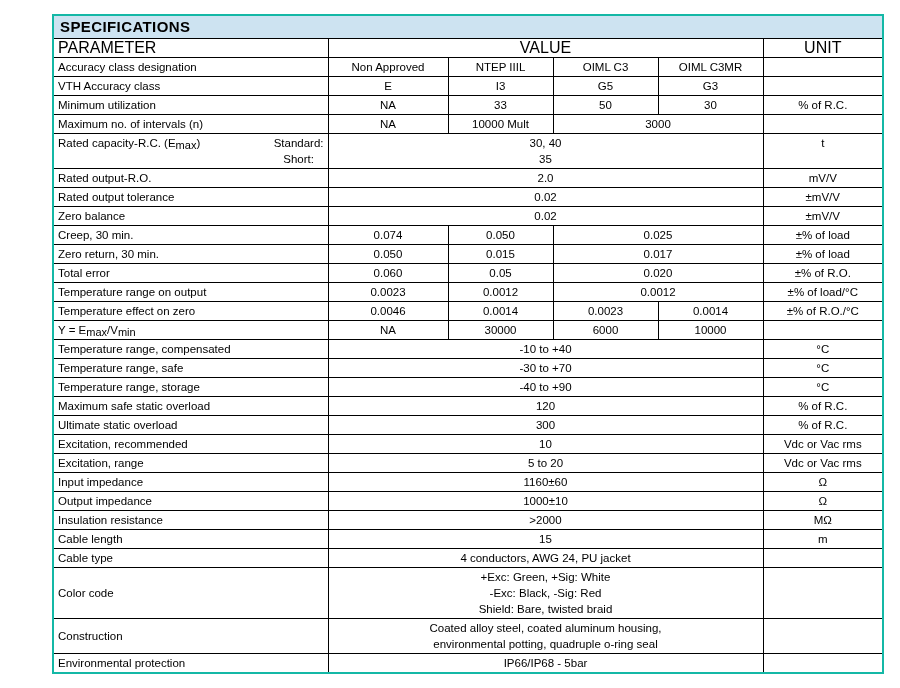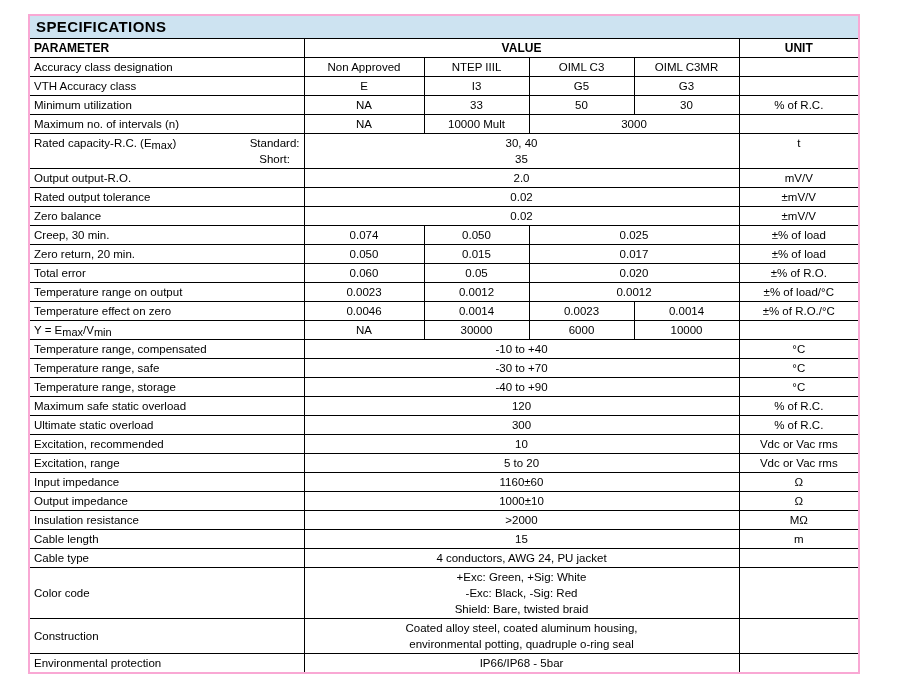--- a/index.html
+++ b/index.html
@@ -12,42 +12,43 @@
     font-family: "Liberation Sans", sans-serif;
     color: #000;
   }
   .wrap {
     padding: 14px 0 0 28px;
   }
   table {
     border-collapse: collapse;
     table-layout: fixed;
     width: 830px;
-    border: 2px solid #f9a8d4;
+    border: 2px solid #14b8a6;
+    margin-left: 24px;
   }
   td {
     border: 1px solid #000;
     font-size: 11.5px;
     line-height: 16px;
     height: 15px;
     padding: 1px 4px;
     overflow: hidden;
     white-space: nowrap;
   }
   tr.banner td {
     background: #cde3f1;
     font-weight: bold;
     font-size: 15px;
     letter-spacing: 0.4px;
     height: 20px;
     padding-left: 6px;
   }
   tr.head td {
-    font-weight: bold;
-    font-size: 12px;
+    font-weight: normal;
+    font-size: 16px;
   }
   td.param { text-align: left; }
   td.val   { text-align: center; }
   td.unit  { text-align: center; }
   td.unit.top { vertical-align: top; }
   .param-row {
     display: flex;
     justify-content: space-between;
     align-items: flex-start;
   }
@@ -119,21 +120,21 @@
           <td class="param">
             <div class="param-row">
               <span><span>Rated capacity-R.C. (E</span><sub>max</sub><span>)</span></span>
               <span class="param-right">Standard:<br>Short:</span>
             </div>
           </td>
           <td class="val" colspan="4">30, 40<br>35</td>
           <td class="unit top">t</td>
         </tr>
         <tr>
-          <td class="param">Output output-R.O.</td>
+          <td class="param">Rated output-R.O.</td>
           <td class="val" colspan="4">2.0</td>
           <td class="unit">mV/V</td>
         </tr>
         <tr>
           <td class="param">Rated output tolerance</td>
           <td class="val" colspan="4">0.02</td>
           <td class="unit">±mV/V</td>
         </tr>
         <tr>
           <td class="param">Zero balance</td>
@@ -141,21 +142,21 @@
           <td class="unit">±mV/V</td>
         </tr>
         <tr>
           <td class="param">Creep, 30 min.</td>
           <td class="val">0.074</td>
           <td class="val">0.050</td>
           <td class="val" colspan="2">0.025</td>
           <td class="unit">±% of load</td>
         </tr>
         <tr>
-          <td class="param">Zero return, 20 min.</td>
+          <td class="param">Zero return, 30 min.</td>
           <td class="val">0.050</td>
           <td class="val">0.015</td>
           <td class="val" colspan="2">0.017</td>
           <td class="unit">±% of load</td>
         </tr>
         <tr>
           <td class="param">Total error</td>
           <td class="val">0.060</td>
           <td class="val">0.05</td>
           <td class="val" colspan="2">0.020</td>

